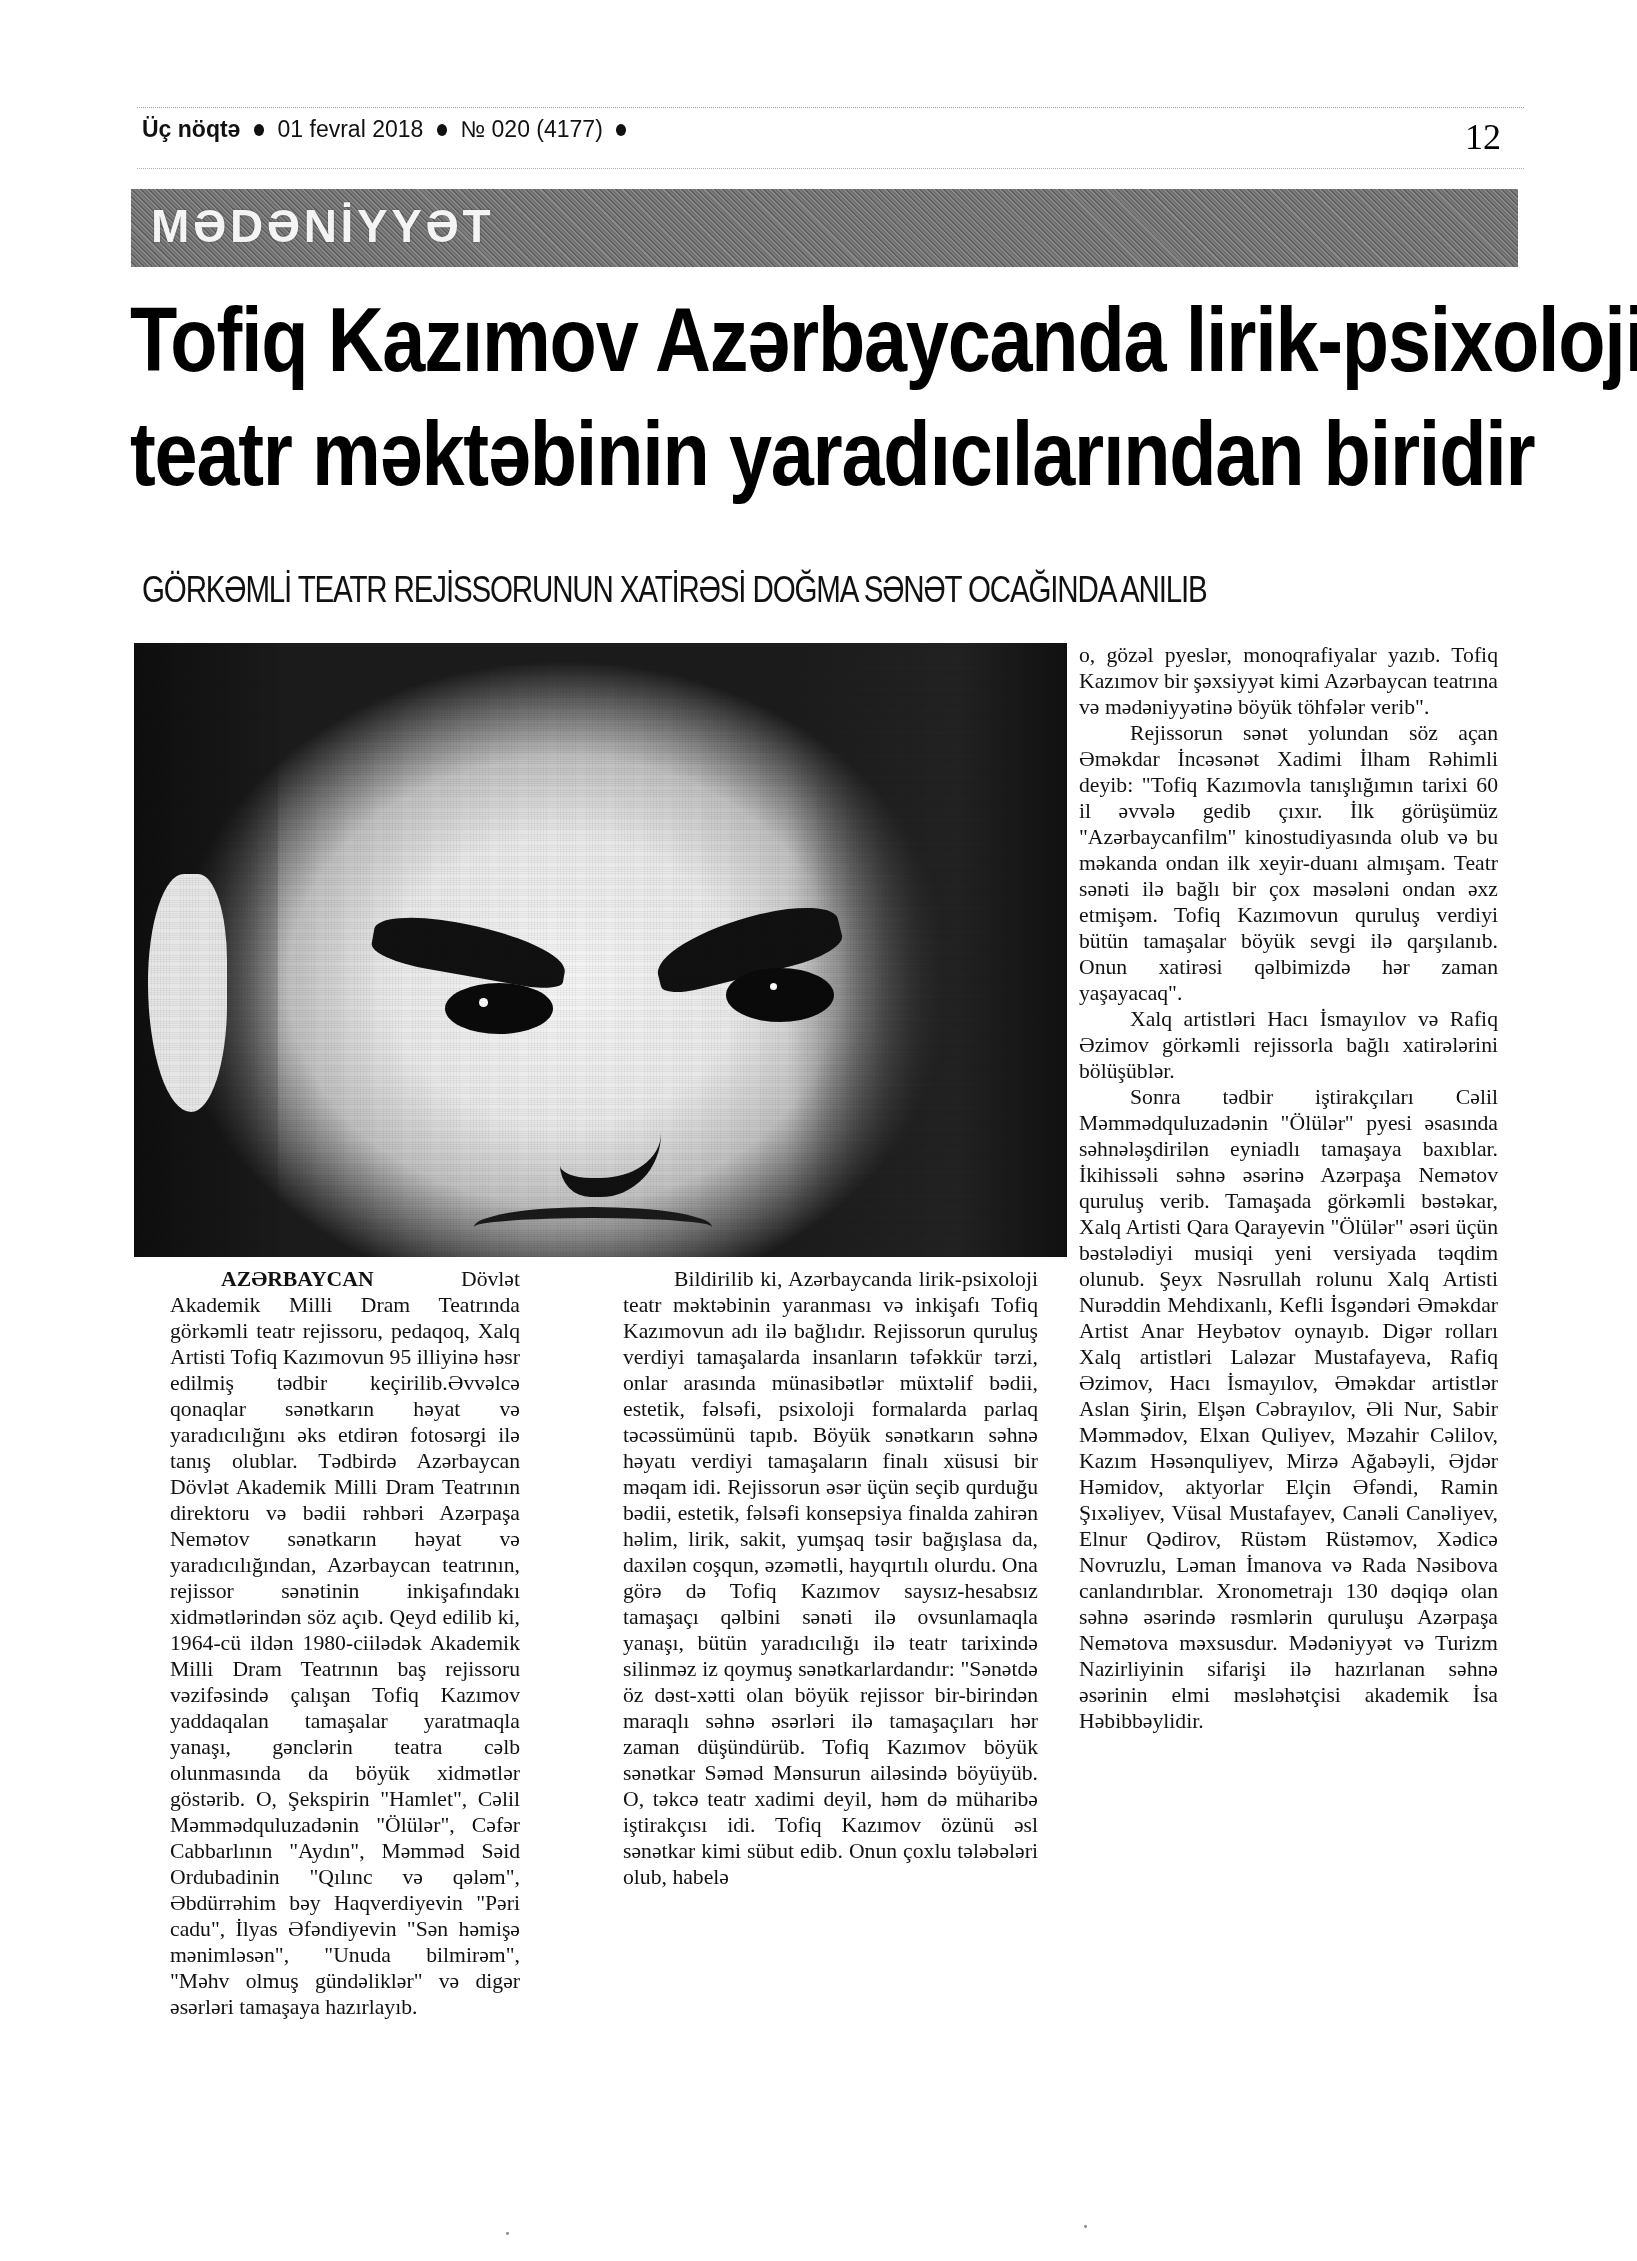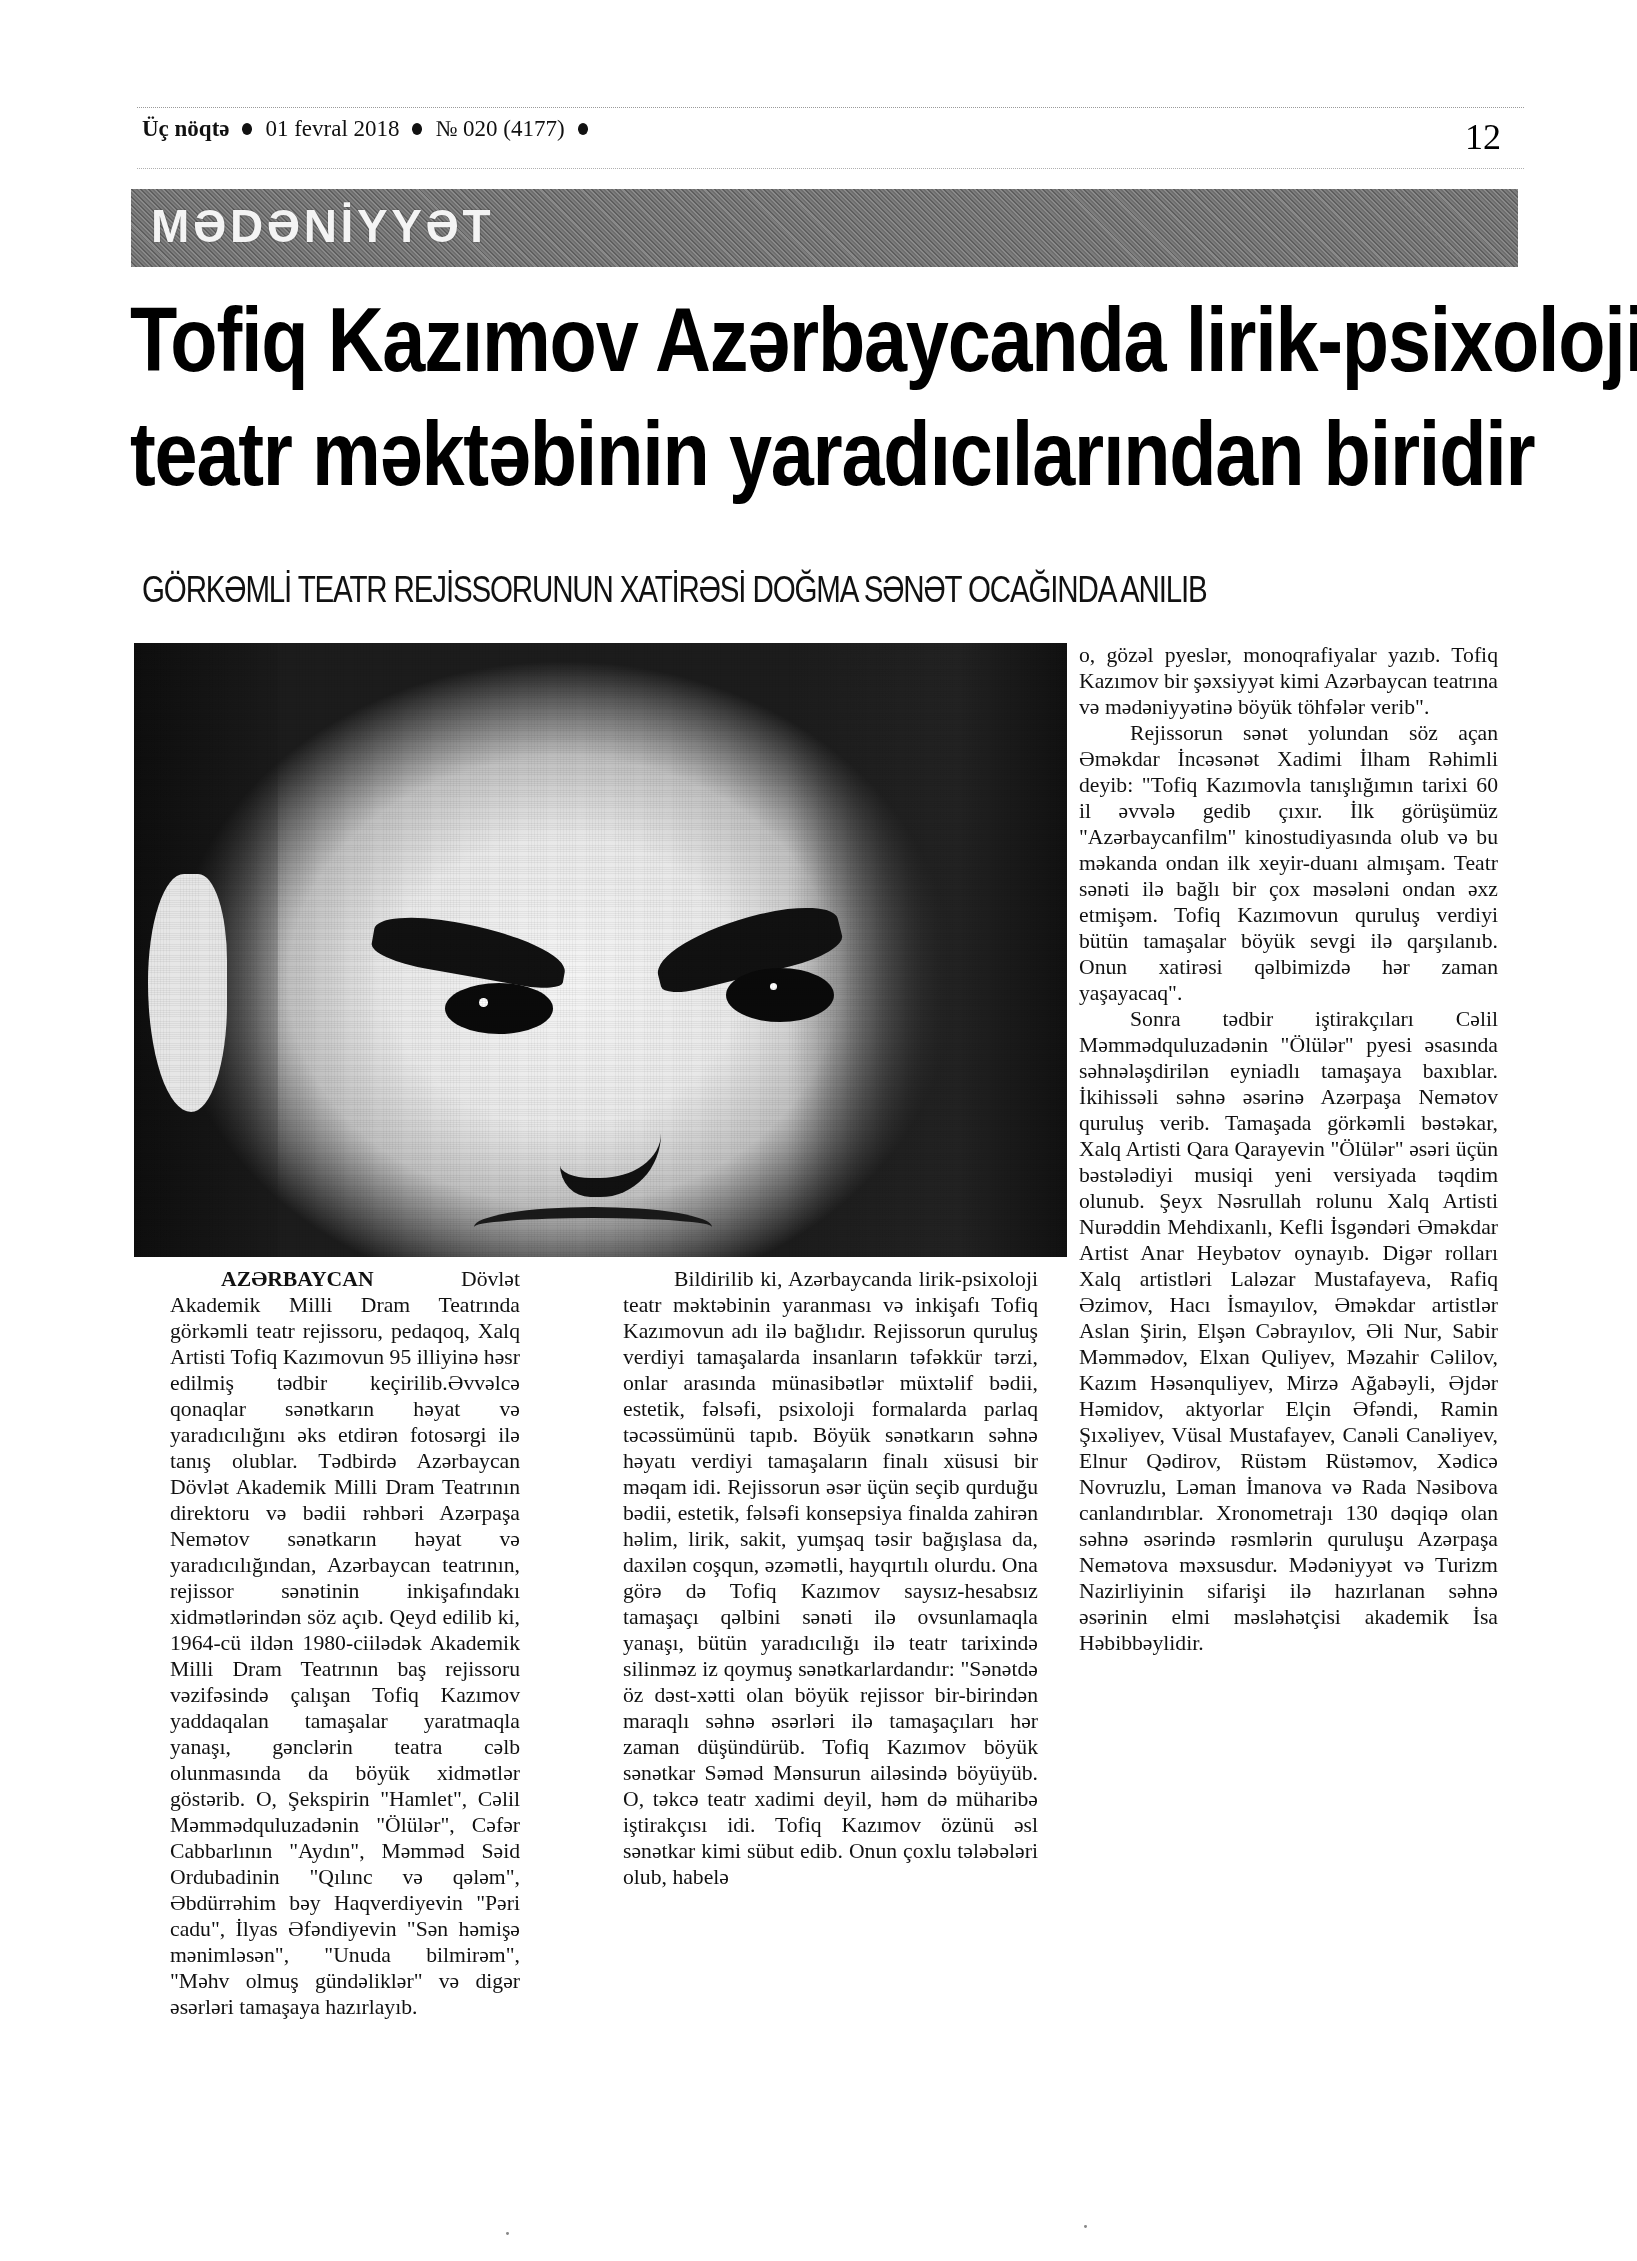--- a/index.html
+++ b/index.html
@@ -1,21 +1,21 @@
 <!DOCTYPE html>
 <html style="font-size:11.6px"><head>
 <meta charset="utf-8">
 <style>
   html, body { margin: 0; padding: 0; background: #ffffff; }
   body { width: 1638px; height: 2261px; position: relative; overflow: hidden; font-family: "Liberation Serif", serif; color: #111; }
 
   .rule-top { position: absolute; left: 137px; top: 107px; width: 1387px; height: 0; border-top: 1.4px dotted #9a9a9a; }
   .rule-under { position: absolute; left: 137px; top: 168px; width: 1387px; height: 0; border-top: 1.4px dotted #b0b0b0; }
 
-  .masthead { position: absolute; left: 142px; top: 116px; font-family: Liberation Serif, serif; font-size: 23px; color: #111; white-space: nowrap; }
+  .masthead { position: absolute; left: 142px; top: 116px; font-family: Liberation Sans, sans-serif; font-size: 23px; color: #111; white-space: nowrap; }
   .masthead .pub { font-weight: bold; }
   .masthead .dot { display: inline-block; width: 10px; height: 11.6px; background: #111; border-radius: 50%; margin: 0 7.2px; vertical-align: 1.4px; }
   .page-num { position: absolute; left: 1465px; top: 116px; font-family: "Liberation Serif", serif; font-weight: normal; font-size: 36px; color: #000; }
 
   .section-band { position: absolute; left: 131px; top: 189px; width: 1387px; height: 78px;
     background: repeating-linear-gradient(45deg, #6e6e6e 0 1.4px, #8a8a8a 1.4px 2.9px, #5e5e5e 2.9px 4.3px, #7c7c7c 4.3px 5.8px); }
   .section-label { position: absolute; left: 151px; top: 199px; font-family: "Liberation Sans", sans-serif; font-size: 46px; letter-spacing: 3.6px; color: #f4f4f4; font-weight: bold; text-shadow: 0 0 1.4px #333; }
 
   .headline { position: absolute; left: 130px; top: 283px; width: 1394px; font-family: "Liberation Sans", sans-serif; font-weight: bold; font-size: 90px; line-height: 114px; letter-spacing: -1.4px; color: #000; transform: scaleX(0.86); transform-origin: left top; white-space: nowrap; }
 
@@ -92,18 +92,19 @@
   <p><span class="lead">AZƏRBAYCAN</span><span> Dövlət Akademik Milli Dram Teatrında görkəmli teatr rejissoru, pedaqoq, Xalq Artisti Tofiq Kazımovun 95 illiyinə həsr edilmiş tədbir keçirilib.Əvvəlcə qonaqlar sənətkarın həyat və yaradıcılığını əks etdirən fotosərgi ilə tanış olublar. Tədbirdə Azərbaycan Dövlət Akademik Milli Dram Teatrının direktoru və bədii rəhbəri Azərpaşa Nemətov sənətkarın həyat və yaradıcılığından, Azərbaycan teatrının, rejissor sənətinin inkişafındakı xidmətlərindən söz açıb. Qeyd edilib ki, 1964-cü ildən 1980-ciilədək Akademik Milli Dram Teatrının baş rejissoru vəzifəsində çalışan Tofiq Kazımov yaddaqalan tamaşalar yaratmaqla yanaşı, gənclərin teatra cəlb olunmasında da böyük xidmətlər göstərib. O, Şekspirin "Hamlet", Cəlil Məmmədquluzadənin "Ölülər", Cəfər Cabbarlının "Aydın", Məmməd Səid Ordubadinin "Qılınc və qələm", Əbdürrəhim bəy Haqverdiyevin "Pəri cadu", İlyas Əfəndiyevin "Sən həmişə mənimləsən", "Unuda bilmirəm", "Məhv olmuş gündəliklər" və digər əsərləri tamaşaya hazırlayıb.</span></p>
 </div>
 
 <div class="col col2">
   <p>Bildirilib ki, Azərbaycanda lirik-psixoloji teatr məktəbinin yaranması və inkişafı Tofiq Kazımovun adı ilə bağlıdır. Rejissorun quruluş verdiyi tamaşalarda insanların təfəkkür tərzi, onlar arasında münasibətlər müxtəlif bədii, estetik, fəlsəfi, psixoloji formalarda parlaq təcəssümünü tapıb. Böyük sənətkarın səhnə həyatı verdiyi tamaşaların finalı xüsusi bir məqam idi. Rejissorun əsər üçün seçib qurduğu bədii, estetik, fəlsəfi konsepsiya finalda zahirən həlim, lirik, sakit, yumşaq təsir bağışlasa da, daxilən coşqun, əzəmətli, hayqırtılı olurdu. Ona görə də Tofiq Kazımov saysız-hesabsız tamaşaçı qəlbini sənəti ilə ovsunlamaqla yanaşı, bütün yaradıcılığı ilə teatr tarixində silinməz iz qoymuş sənətkarlardandır: "Sənətdə öz dəst-xətti olan böyük rejissor bir-birindən maraqlı səhnə əsərləri ilə tamaşaçıları hər zaman düşündürüb. Tofiq Kazımov böyük sənətkar Səməd Mənsurun ailəsində böyüyüb. O, təkcə teatr xadimi deyil, həm də müharibə iştirakçısı idi. Tofiq Kazımov özünü əsl sənətkar kimi sübut edib. Onun çoxlu tələbələri olub, habelə</p>
 </div>
 
 <div class="col col3">
   <p class="noindent">o, gözəl pyeslər, monoqrafiyalar yazıb. Tofiq Kazımov bir şəxsiyyət kimi Azərbaycan teatrına və mədəniyyətinə böyük töhfələr verib".</p>
   <p>Rejissorun sənət yolundan söz açan Əməkdar İncəsənət Xadimi İlham Rəhimli deyib: "Tofiq Kazımovla tanışlığımın tarixi 60 il əvvələ gedib çıxır. İlk görüşümüz "Azərbaycanfilm" kinostudiyasında olub və bu məkanda ondan ilk xeyir-duanı almışam. Teatr sənəti ilə bağlı bir çox məsələni ondan əxz etmişəm. Tofiq Kazımovun quruluş verdiyi bütün tamaşalar böyük sevgi ilə qarşılanıb. Onun xatirəsi qəlbimizdə hər zaman yaşayacaq".</p>
+  <p>Xalq artistləri Hacı İsmayılov və Rafiq Əzimov görkəmli rejissorla bağlı xatirələrini bölüşüblər.</p>
   <p>Sonra tədbir iştirakçıları Cəlil Məmmədquluzadənin "Ölülər" pyesi əsasında səhnələşdirilən eyniadlı tamaşaya baxıblar. İkihissəli səhnə əsərinə Azərpaşa Nemətov quruluş verib. Tamaşada görkəmli bəstəkar, Xalq Artisti Qara Qarayevin "Ölülər" əsəri üçün bəstələdiyi musiqi yeni versiyada təqdim olunub. Şeyx Nəsrullah rolunu Xalq Artisti Nurəddin Mehdixanlı, Kefli İsgəndəri Əməkdar Artist Anar Heybətov oynayıb. Digər rolları Xalq artistləri Laləzar Mustafayeva, Rafiq Əzimov, Hacı İsmayılov, Əməkdar artistlər Aslan Şirin, Elşən Cəbrayılov, Əli Nur, Sabir Məmmədov, Elxan Quliyev, Məzahir Cəlilov, Kazım Həsənquliyev, Mirzə Ağabəyli, Əjdər Həmidov, aktyorlar Elçin Əfəndi, Ramin Şıxəliyev, Vüsal Mustafayev, Canəli Canəliyev, Elnur Qədirov, Rüstəm Rüstəmov, Xədicə Novruzlu, Ləman İmanova və Rada Nəsibova canlandırıblar. Xronometrajı 130 dəqiqə olan səhnə əsərində rəsmlərin quruluşu Azərpaşa Nemətova məxsusdur. Mədəniyyət və Turizm Nazirliyinin sifarişi ilə hazırlanan səhnə əsərinin elmi məsləhətçisi akademik İsa Həbibbəylidir.</p>
 </div>
 
 <div class="speck" style="left:1084px;top:2225px;"></div>
 <div class="speck" style="left:506px;top:2232px;"></div>
 
 
 </body></html>

